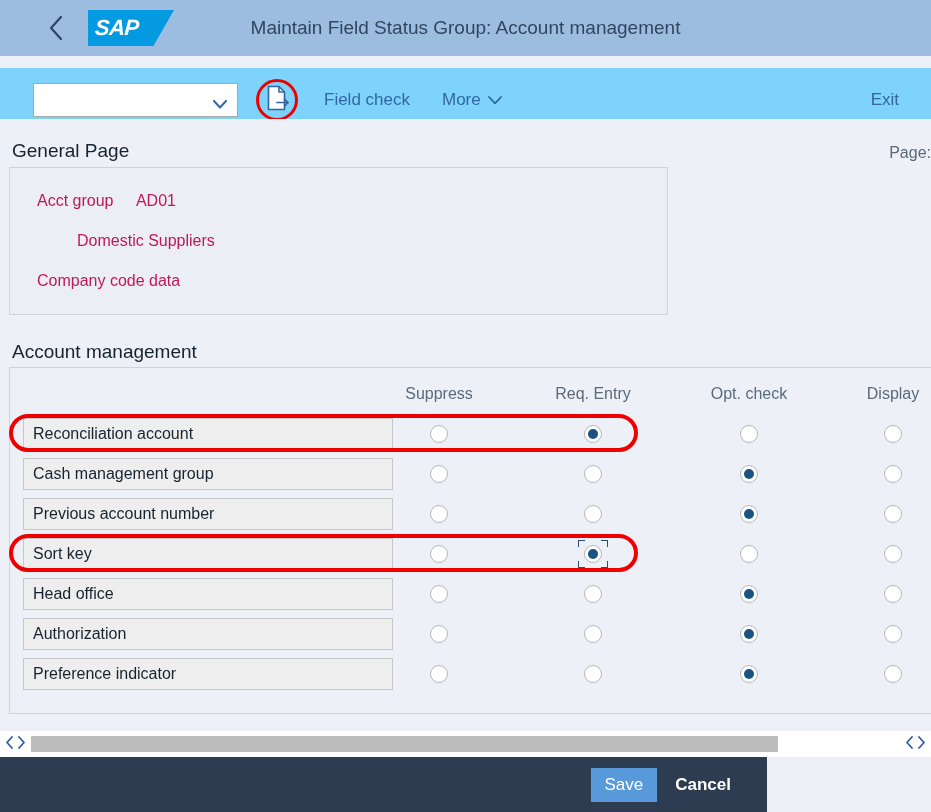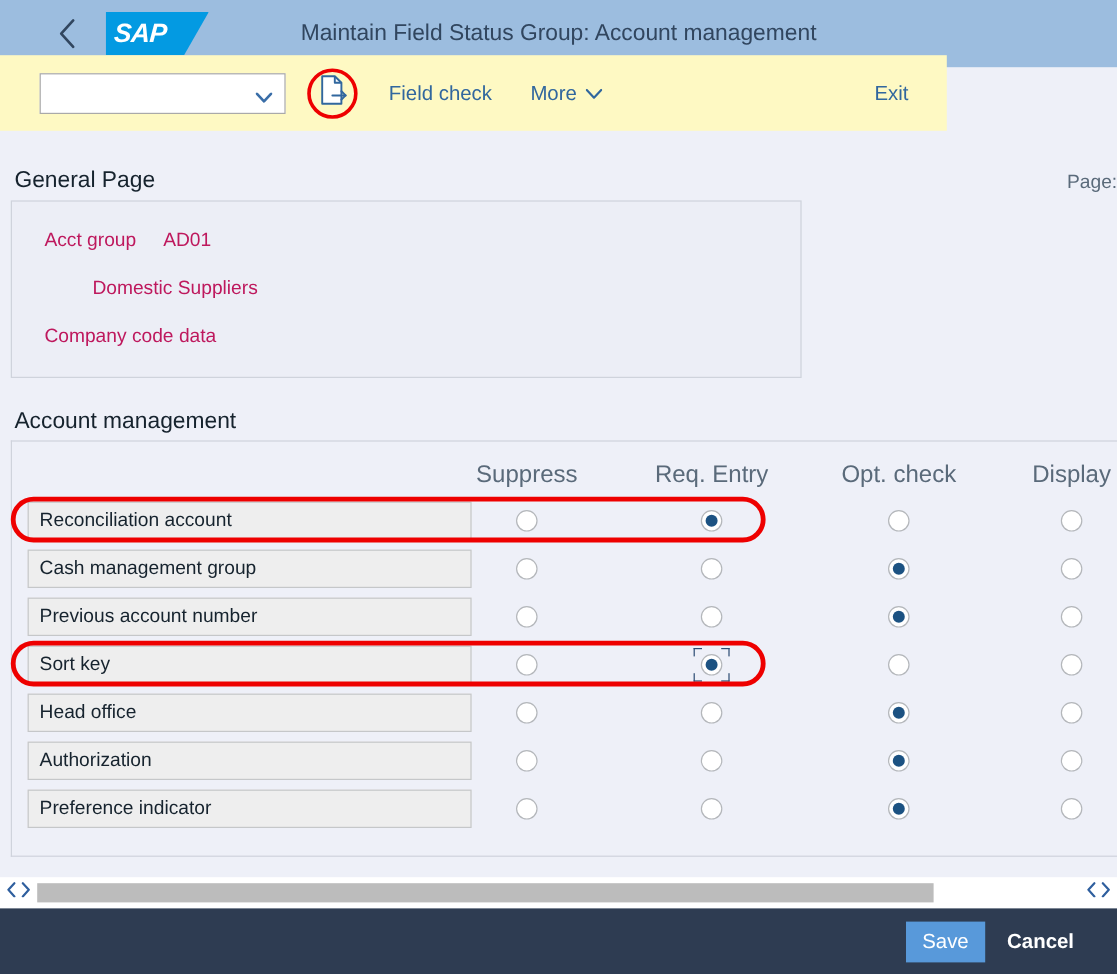--- a/index.html
+++ b/index.html
@@ -56,23 +56,23 @@
     position: absolute;
     left: 0; right: 0;
     text-align: center;
     color: #31465f;
     font-size: 19px;
     pointer-events: none;
   }
 
   
   .toolbar {
-    position: absolute; top: 46px; left: 0;
-    width: 789px; height: 63px;
-    background: #fef9c3;
+    position: absolute; top: 68px; left: 0;
+    width: 931px; height: 63px;
+    background: #7dd3fc;
     display: flex; align-items: center;
     padding-left: 33px;
   }
   .tb-select {
     width: 205px; height: 34px;
     background: #ffffff;
     border: 1px solid #a9a9a9;
     display: flex; align-items: center;
     justify-content: flex-end;
     padding-right: 10px;
@@ -183,21 +183,21 @@
     background: #eef0f8;
     z-index: 2;
   }
   .am-head {
     position: relative;
     height: 48px;
   }
   .col-head {
     position: absolute;
     top: 17px;
-    font-size: 20px;
+    font-size: 16px;
     color: #5a6a7a;
     white-space: nowrap;
     transform: translateX(-50%);
   }
   .am-row {
     position: relative;
     height: 40px;
     margin-bottom: 0px;
   }
   .row-field {
@@ -286,21 +286,21 @@
     left: 0; top: 0;
     width: 86%; height: 16px;
     background: #bcbcbc;
     cursor: pointer;
   }
 
   
   .footer {
     position: absolute;
     top: 757px; left: 0;
-    width: 931px; height: 55px;
+    width: 767px; height: 55px;
     background: #2e3c52;
     display: flex; align-items: center;
     justify-content: flex-end;
     padding-right: 26px;
     gap: 8px;
   }
   .btn-save {
     background: #5899da;
     color: #ffffff;
     font-size: 17px;

